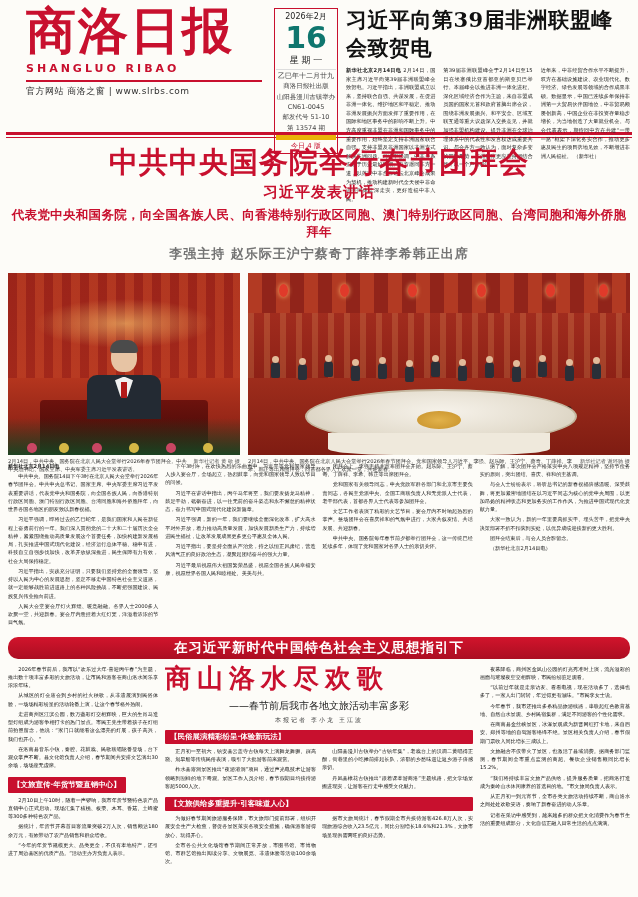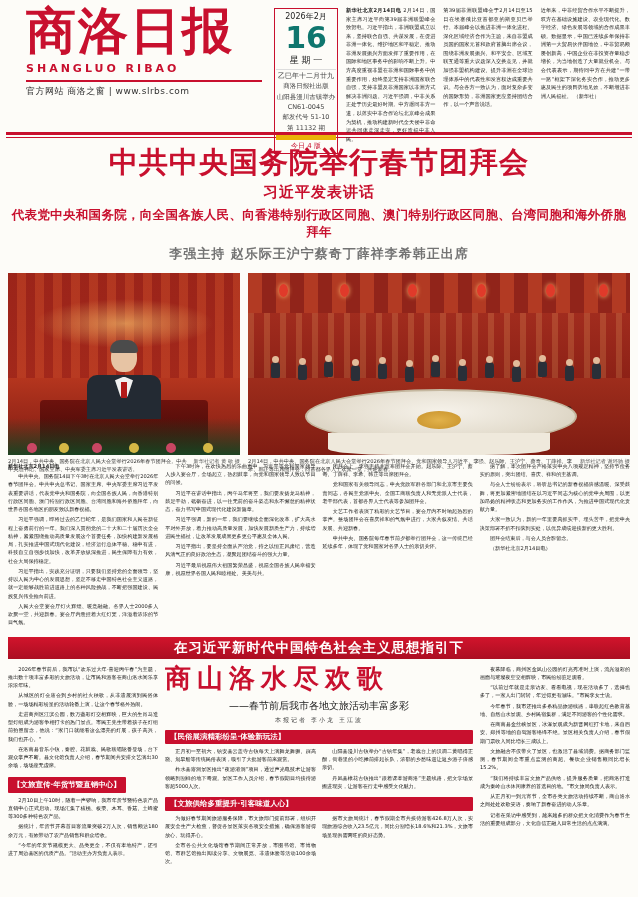--- a/index.html
+++ b/index.html
@@ -118,21 +118,21 @@
 
   
   .body-cols{display:flex;gap:7px;padding:7px 8px 0 8px;}
   .bcol{flex:1;min-width:0;font-size:5.1px;line-height:1.62;text-align:justify;color:#1b1b1b;}
   .bcol p{margin:0 0 2px 0;text-indent:2em;}
   .bcol .lead{font-weight:700;text-indent:0;}
 
   
   .banner{
     margin:8px 8px 0 8px;height:22px;background:linear-gradient(180deg,#d2142c,#ab0e22);
-    display:flex;align-items:center;justify-content:center;border-radius:0;
+    display:flex;align-items:center;justify-content:center;border-radius:10px;
   }
   .banner span{color:#fff;font-size:13.5px;font-weight:700;letter-spacing:1px;
     font-family:"DejaVu Serif","Liberation Serif",serif;}
 
   
   .lower{display:flex;gap:7px;padding:6px 8px 0 8px;}
   .lower-left{width:150px;flex:0 0 150px;font-size:5.1px;line-height:1.62;text-align:justify;}
   .lower-mid{flex:1;min-width:0;}
   .lower-right{width:150px;flex:0 0 150px;font-size:5.1px;line-height:1.62;text-align:justify;}
   .lower-left p,.lower-right p{margin:0 0 2px 0;text-indent:2em;}
@@ -169,25 +169,26 @@
 
     <div class="datebox">
       <div class="d-year">2026年2月</div>
       <div class="d-day">16</div>
       <div class="d-week">星 期 一</div>
       <div class="d-lunar">乙巳年十二月廿九</div>
       <div class="d-meta">商洛日报社出版</div>
       <div class="d-meta">山阳县漫川古镇举办</div>
       <div class="d-meta">CN61-0045</div>
       <div class="d-meta">邮发代号 51-10</div>
-      <div class="d-meta">第 11132 期</div>
+      <div class="d-meta">第 13574 期</div>
       <div class="d-pages">今日 4 版</div>
     </div>
 
     <div class="top-headline">
+      <h1>习近平向第39届非洲联盟峰会致贺电</h1>
       <div class="top-cols">
         <div class="c">
           <span class="lead">新华社北京2月14日电</span>
           <span>2月14日，国家主席习近平向第39届非洲联盟峰会致贺电。习近平指出，非洲联盟成立以来，坚持联合自强、共谋发展，在促进非洲一体化、维护地区和平稳定、推动非洲发展振兴方面发挥了重要作用，在国际和地区事务中的影响不断上升。中方高度重视非盟在非洲和国际事务中的重要作用，始终坚定支持非洲国家联合自强，支持非盟及非洲国家以非洲方式解决非洲问题。习近平强调，中非关系正处于历史最好时期。中方愿同非方一道，以落实中非合作论坛北京峰会成果为契机，推动构建新时代全天候中非命运共同体走深走实，更好造福中非人民。</span>
         </div>
         <div class="c">
           <span>第39届非洲联盟峰会于2月14日至15日在埃塞俄比亚首都亚的斯亚贝巴举行。本届峰会以推进非洲一体化进程、深化区域经济合作为主题，来自非盟成员国的国家元首和政府首脑出席会议，围绕非洲发展振兴、和平安全、区域互联互通等重大议题深入交换意见，并就加强非盟机构建设、提升非洲在全球治理体系中的代表性和发言权达成重要共识。与会各方一致认为，面对复杂多变的国际形势，非洲国家更应坚持团结合作，以一个声音说话。</span>
         </div>
         <div class="c">
           <span>近年来，中非经贸合作水平不断提升，双方在基础设施建设、农业现代化、数字经济、绿色发展等领域的合作成果丰硕。数据显示，中国已连续多年保持非洲第一大贸易伙伴国地位，中非贸易额屡创新高，中国企业在非投资存量稳步增长，为当地创造了大量就业机会。与会代表表示，期待同中方在共建“一带一路”框架下深化务实合作，推动更多惠及民生的项目落地见效，不断增进非洲人民福祉。</span>

